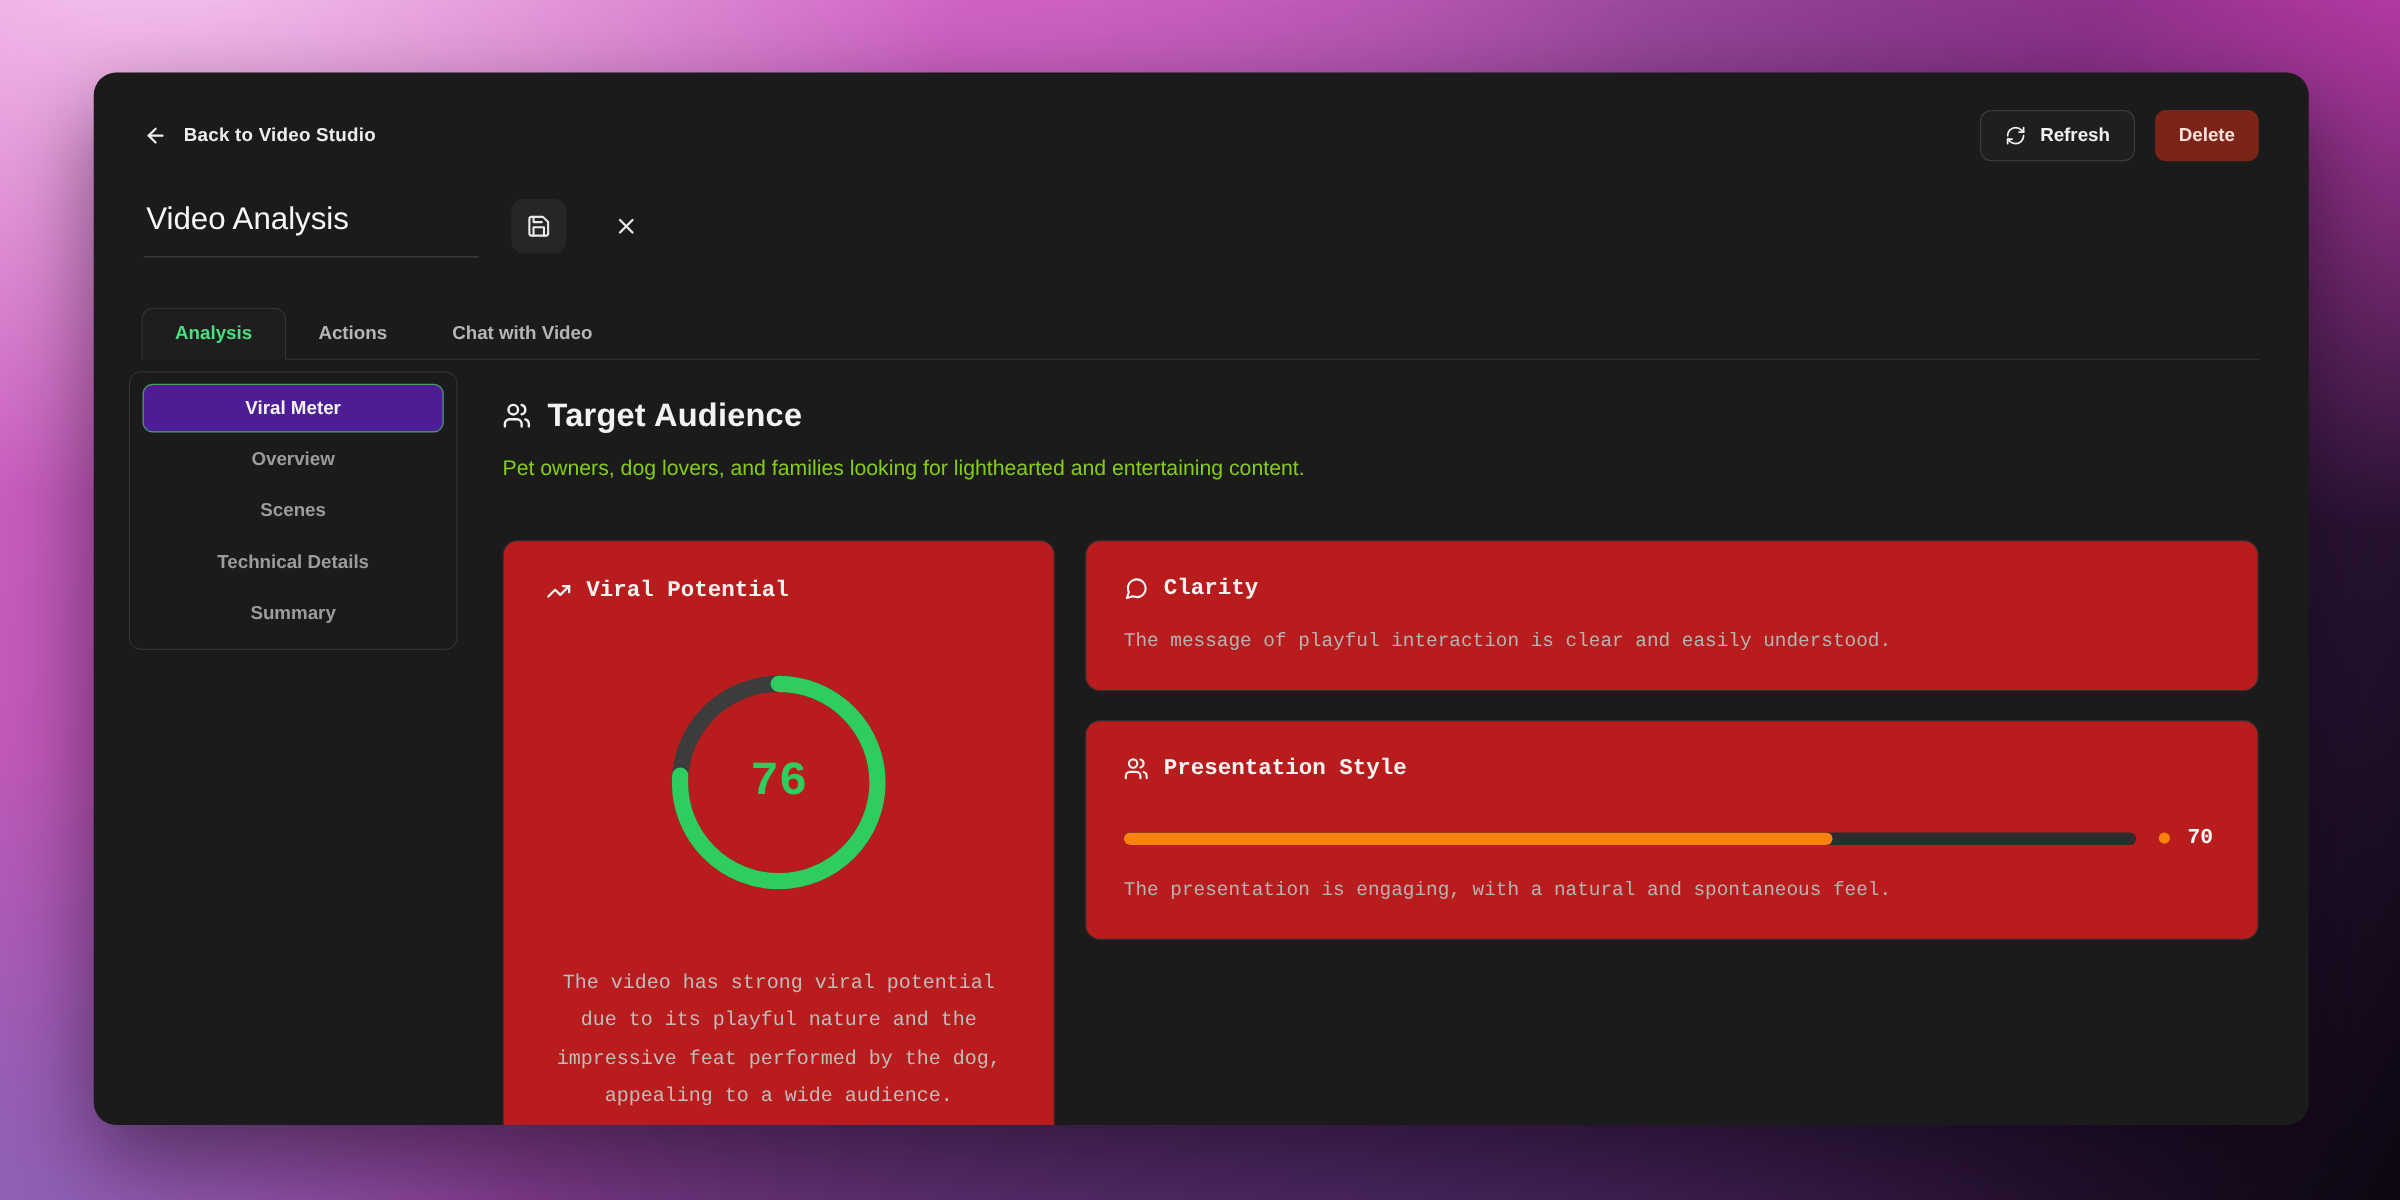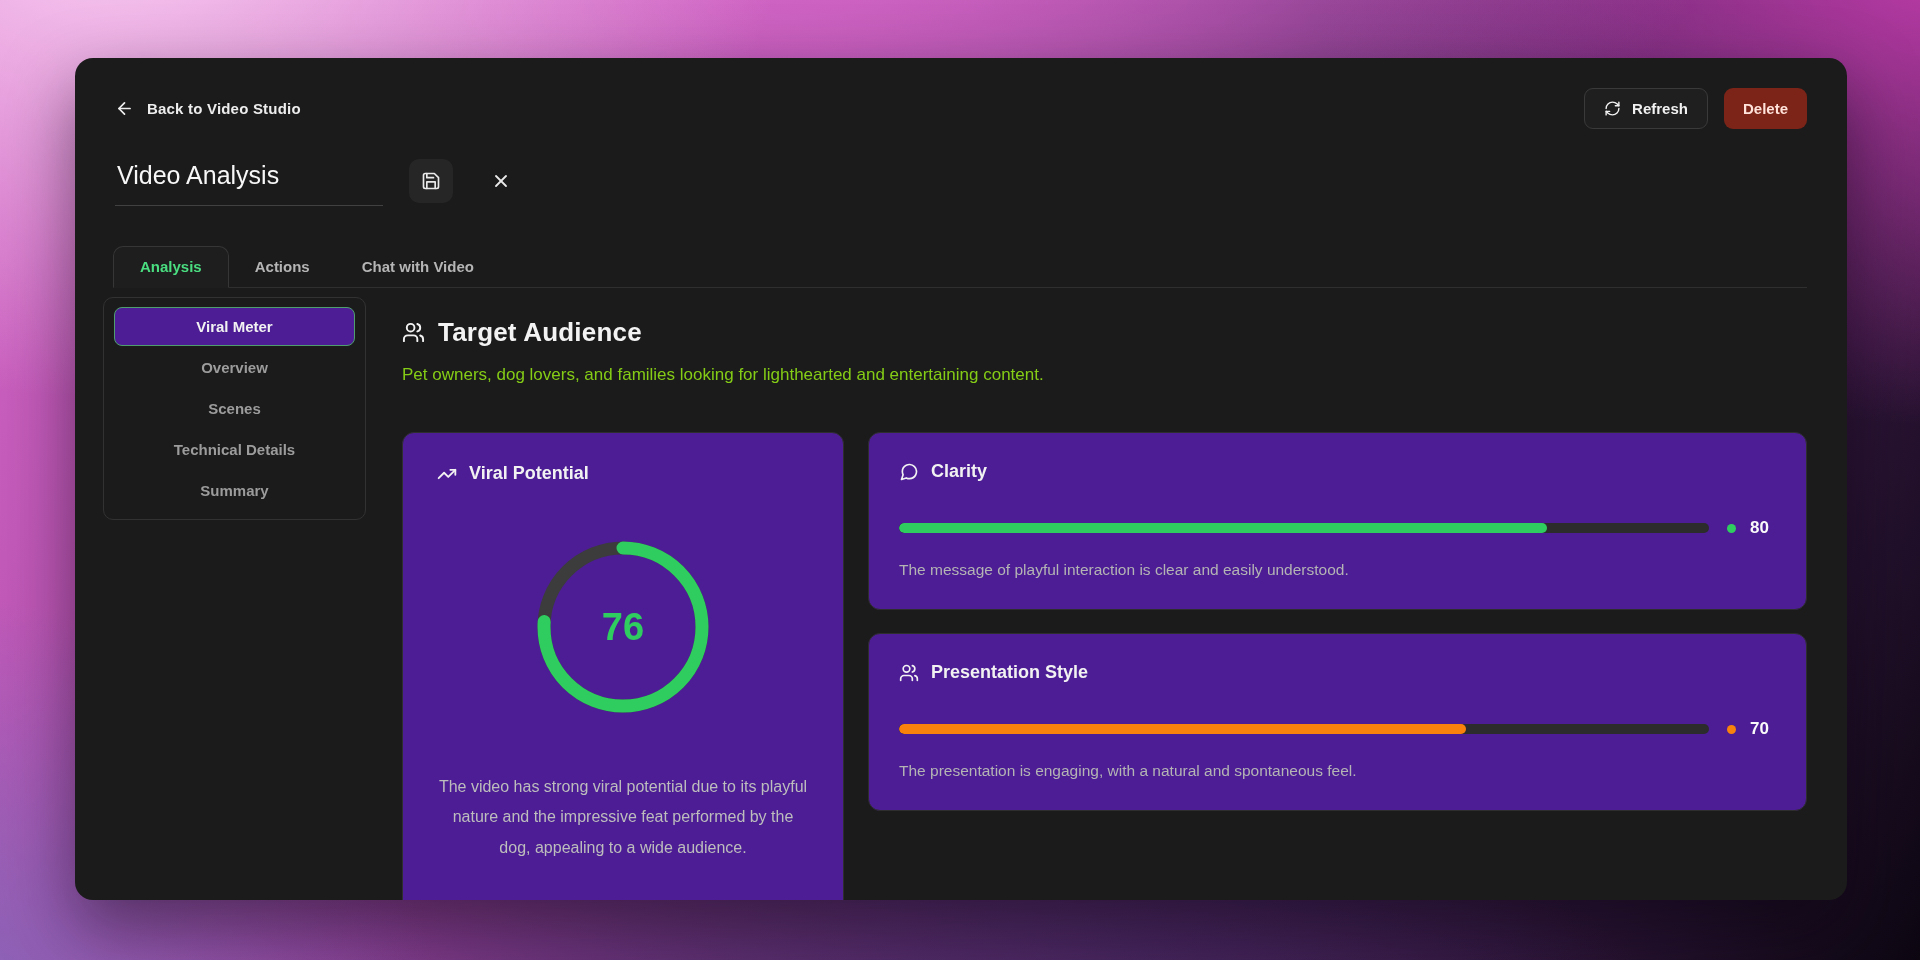--- a/index.html
+++ b/index.html
@@ -54,21 +54,21 @@
   .nav-item { text-align:center; padding:11px 8px; font-size:15px; font-weight:bold;
               color:#9c9c9c; border-radius:8px; cursor:pointer; }
   .nav-item.active { border:1px solid #4f9f6e; background:#4c1d95; color:#f2f2f2; padding:10px 8px; }
   .main { flex:1; padding-top:20px; }
   .section-head { display:flex; align-items:center; gap:13px; color:#f3f3f3; }
   .section-head svg { width:23px; height:23px; }
   .section-title { font-size:26px; font-weight:600; letter-spacing:0.2px; }
   .section-desc { margin-top:17px; font-size:17px; color:#84cc16; }
   
   .cards { display:flex; gap:24px; margin-top:47px; align-items:flex-start; }
-  .card { background:#4c1d95; border:1px solid #2e2e2e; border-radius:12px; }
+  .card { background:#b91c1c; border:1px solid #2e2e2e; border-radius:12px;font-family:Liberation Mono, monospace; }
   .card-head { display:flex; align-items:center; gap:12px; color:#f2f2f2; }
   .card-head svg { width:20px; height:20px; }
   .card-title { font-size:18px; font-weight:bold; }
   .viral-card { width:442px; min-height:505px; padding:30px 34px; flex:none; }
   .gauge-wrap { display:flex; justify-content:center; margin-top:50px; }
   .gauge-num { font-size:38px; font-weight:bold; fill:#2fcd5f; }
   .viral-desc { margin-top:52px; text-align:center; font-size:16px; line-height:1.9; color:#bdbdbd; }
   .metric-col { flex:1; display:flex; flex-direction:column; gap:23px; }
   .metric-card { padding:28px 30px 30px 30px; }
   .bar-row { display:flex; align-items:center; gap:14px; margin-top:36px; }
@@ -174,27 +174,20 @@
 
         <div class="metric-col">
 
           <div class="card metric-card">
             <div class="card-head">
               <svg viewBox="0 0 24 24" fill="none" stroke="currentColor" stroke-width="2" stroke-linecap="round" stroke-linejoin="round">
                   <path d="M21 11.5a8.38 8.38 0 0 1-.9 3.8 8.5 8.5 0 0 1-7.6 4.7 8.38 8.38 0 0 1-3.8-.9L3 21l1.9-5.7a8.38 8.38 0 0 1-.9-3.8 8.5 8.5 0 0 1 4.7-7.6 8.38 8.38 0 0 1 3.8-.9h.5a8.48 8.48 0 0 1 8 8v.5z"></path>
                 </svg>
               <span class="card-title">Clarity</span>
             </div>
-            <div class="bar-row">
-              <div class="bar-track">
-                  <div class="bar-fill" style="width: 80%; background: rgb(47, 205, 95);"></div>
-                </div>
-              <div class="bar-dot" style="background: rgb(47, 205, 95);"></div>
-              <span class="bar-value">80</span>
-            </div>
             <p class="metric-desc">The message of playful interaction is clear and easily understood.</p>
           </div>
 
           <div class="card metric-card">
             <div class="card-head">
               <svg viewBox="0 0 24 24" fill="none" stroke="currentColor" stroke-width="2" stroke-linecap="round" stroke-linejoin="round">
                   <path d="M16 21v-2a4 4 0 0 0-4-4H6a4 4 0 0 0-4 4v2"></path>
                   <circle cx="9" cy="7" r="4"></circle>
                   <path d="M22 21v-2a4 4 0 0 0-3-3.87"></path>
                   <path d="M16 3.13a4 4 0 0 1 0 7.75"></path>

